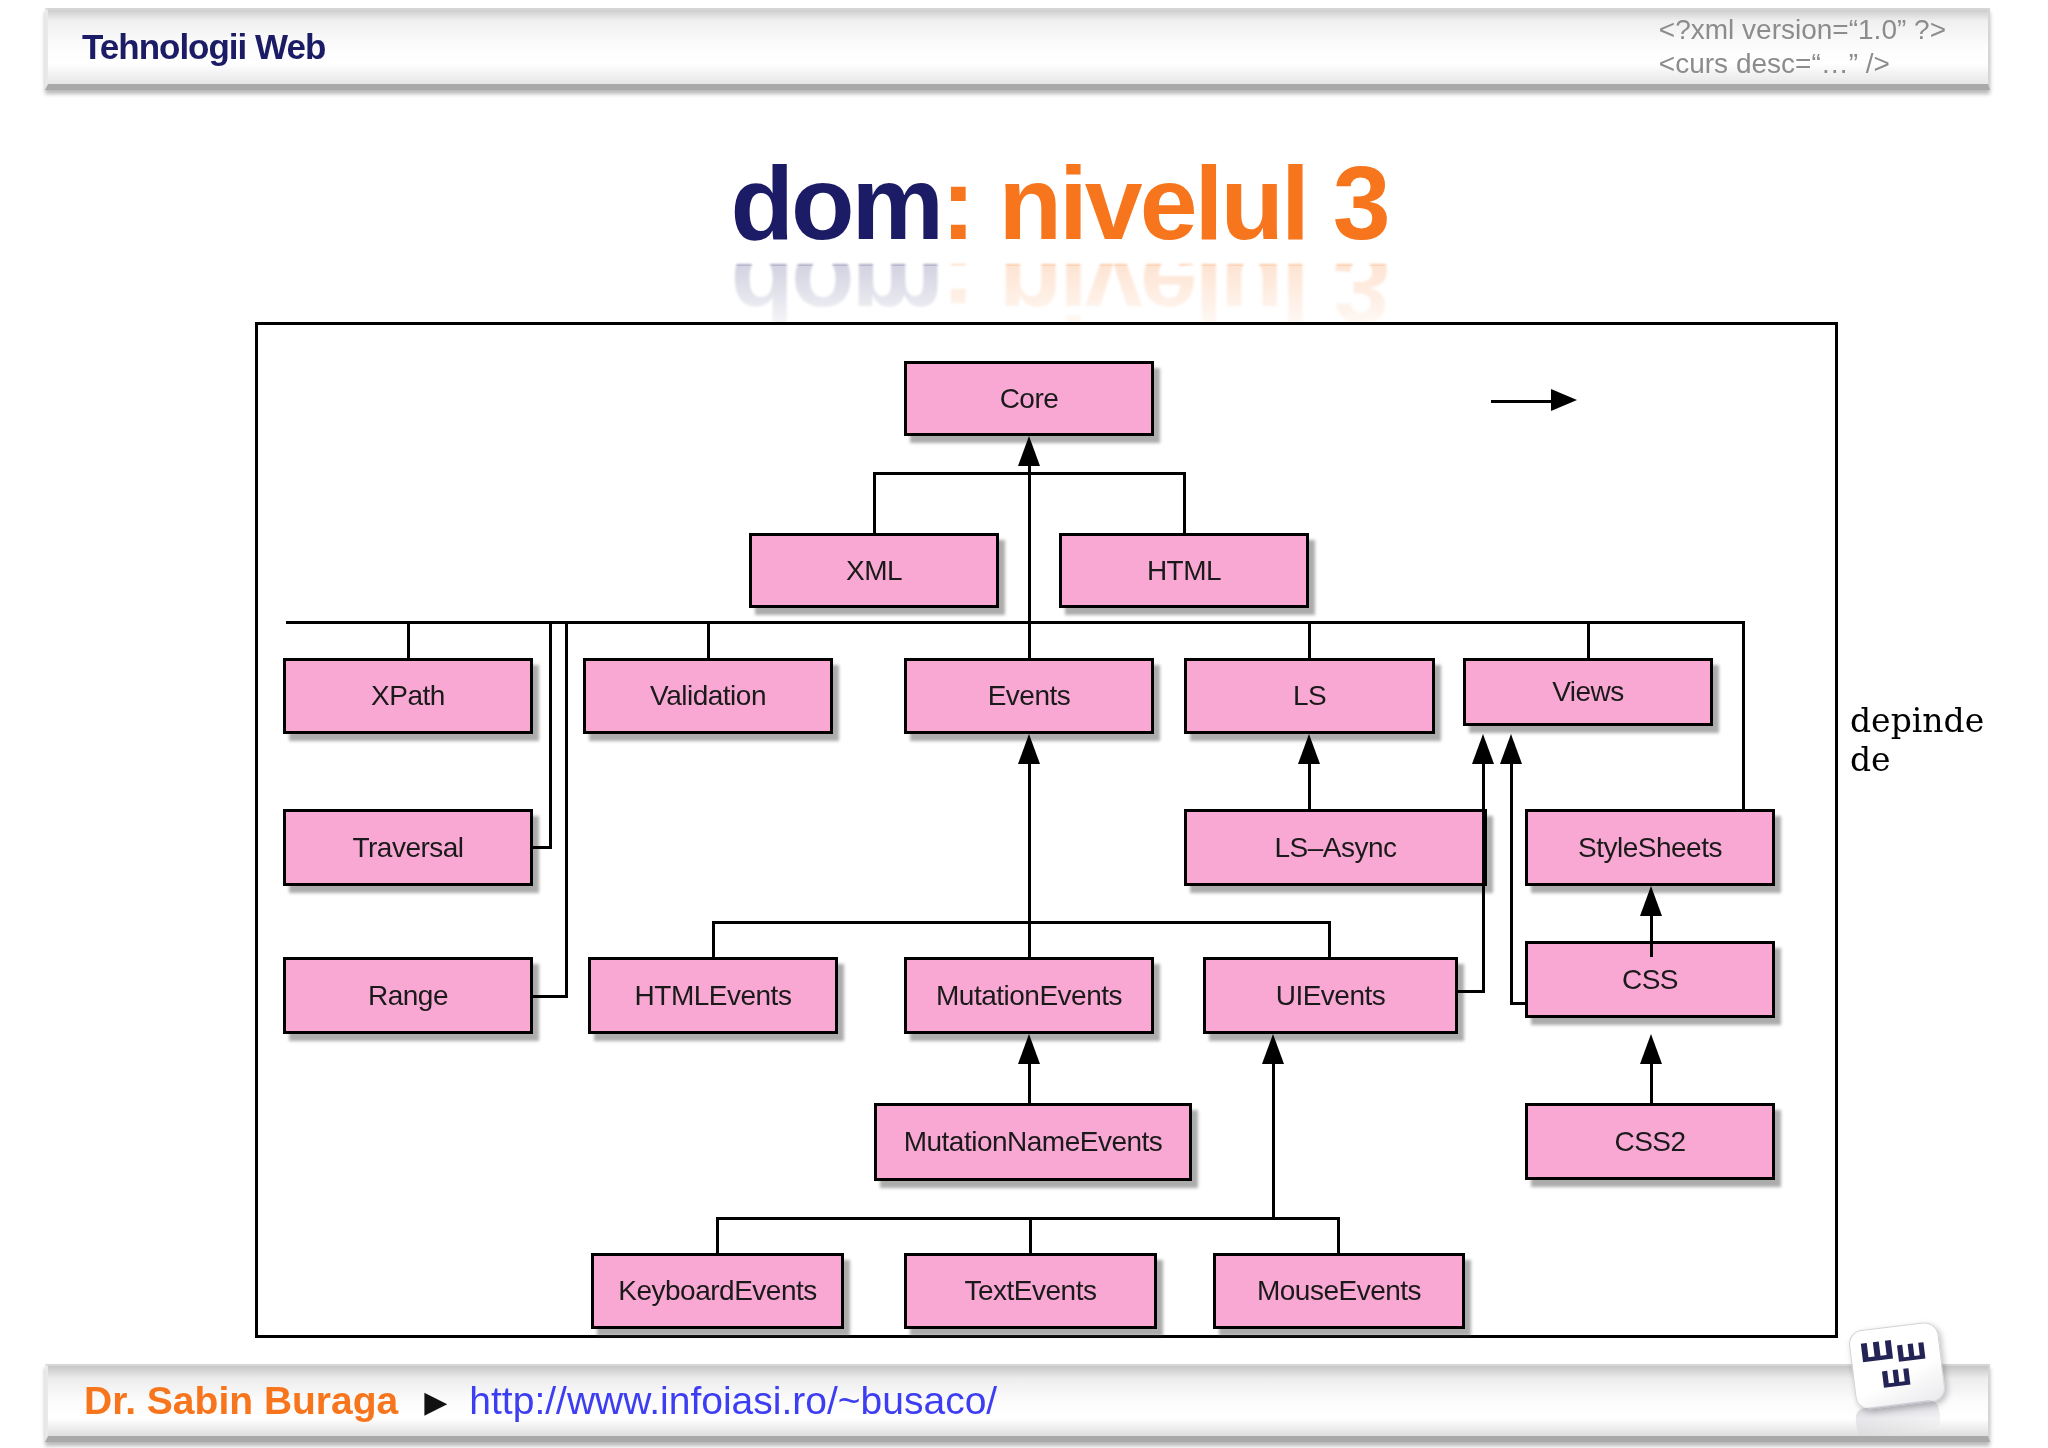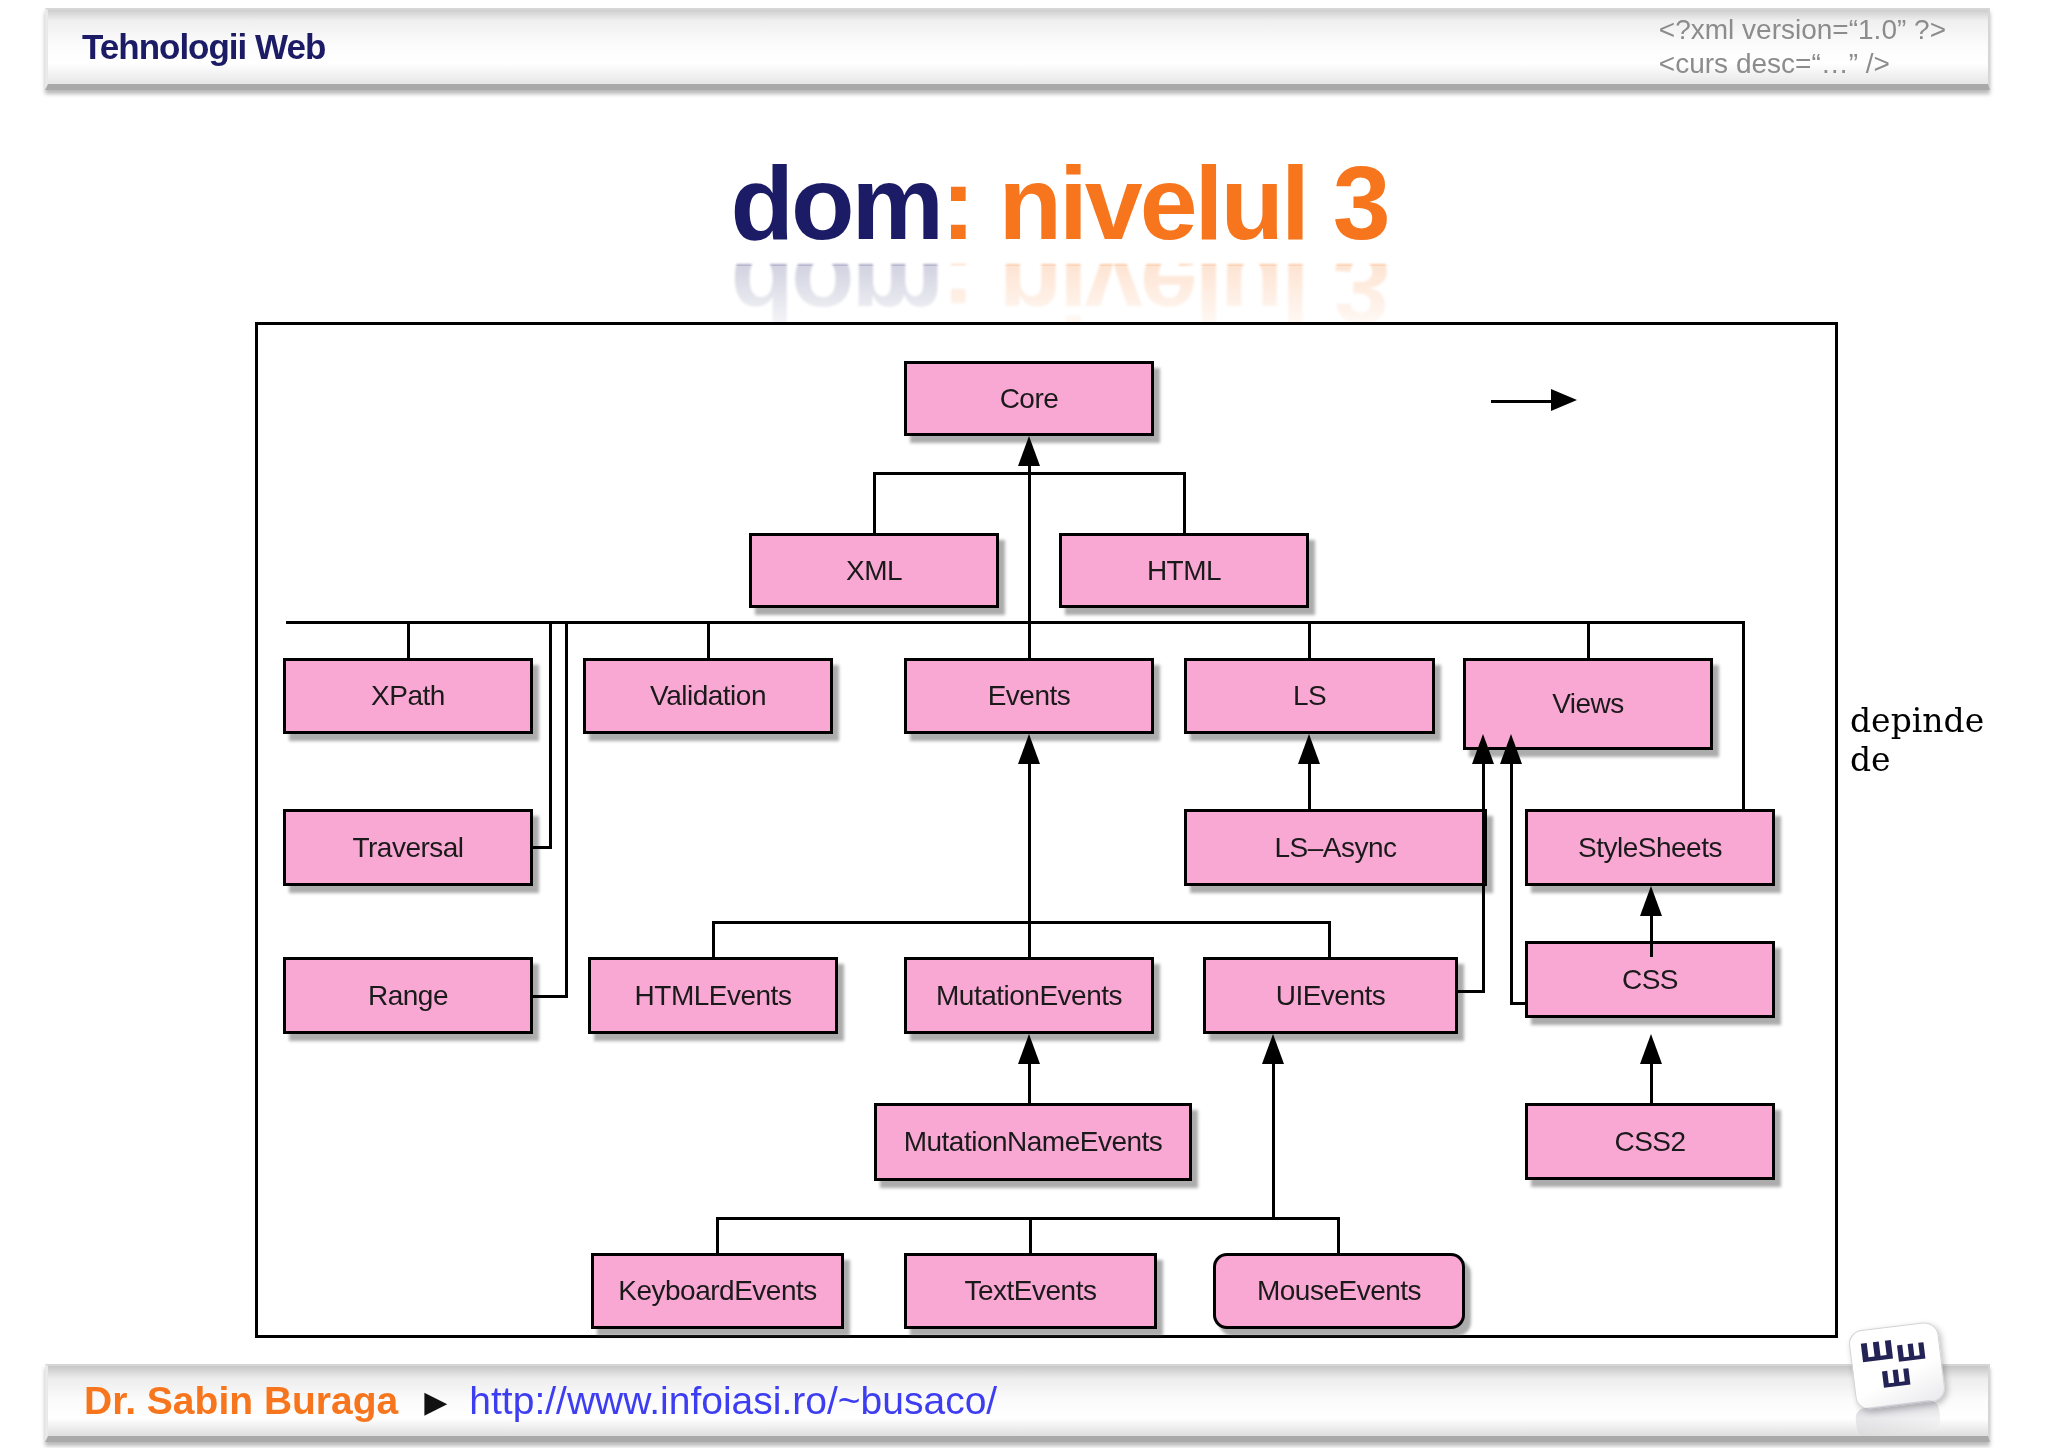--- a/index.html
+++ b/index.html
@@ -85,34 +85,34 @@
 
   <div class="diagram">
     <div class="legend-label">depinde de</div>
   <div class="node" style="left: 646px; top: 36px; width: 250px; height: 75px;">Core</div>
       <div class="node" style="left: 491px; top: 208px; width: 250px; height: 75px;">XML</div>
       <div class="node" style="left: 801px; top: 208px; width: 250px; height: 75px;">HTML</div>
       <div class="node" style="left: 25px; top: 333px; width: 250px; height: 76px;">XPath</div>
       <div class="node" style="left: 325px; top: 333px; width: 250px; height: 76px;">Validation</div>
       <div class="node" style="left: 646px; top: 333px; width: 250px; height: 76px;">Events</div>
       <div class="node" style="left: 926px; top: 333px; width: 251px; height: 76px;">LS</div>
-      <div class="node" style="left: 1205px; top: 333px; width: 250px; height: 92px; text-align: center;">Views</div>
+      <div class="node" style="left: 1205px; top: 333px; width: 250px; height: 68px; text-align: center;">Views</div>
       <div class="node" style="left: 25px; top: 484px; width: 250px; height: 77px;">Traversal</div>
       <div class="node" style="left: 926px; top: 484px; width: 303px; height: 77px;">LS–Async</div>
       <div class="node" style="left: 1267px; top: 484px; width: 250px; height: 77px;">StyleSheets</div>
       <div class="node" style="left: 25px; top: 632px; width: 250px; height: 77px;">Range</div>
       <div class="node" style="left: 330px; top: 632px; width: 250px; height: 77px;">HTMLEvents</div>
       <div class="node" style="left: 646px; top: 632px; width: 250px; height: 77px;">MutationEvents</div>
       <div class="node" style="left: 945px; top: 632px; width: 255px; height: 77px;">UIEvents</div>
       <div class="node" style="left: 1267px; top: 616px; width: 250px; height: 77px;">CSS</div>
       <div class="node" style="left: 616px; top: 778px; width: 318px; height: 78px;">MutationNameEvents</div>
       <div class="node" style="left: 1267px; top: 778px; width: 250px; height: 77px;">CSS2</div>
       <div class="node" style="left: 333px; top: 928px; width: 253px; height: 76px;">KeyboardEvents</div>
       <div class="node" style="left: 646px; top: 928px; width: 253px; height: 76px;">TextEvents</div>
-      <div class="node" style="left: 955px; top: 928px; width: 252px; height: 76px; border-radius: 14px;">MouseEvents</div>
+      <div class="node" style="left: 955px; top: 928px; width: 252px; height: 76px;">MouseEvents</div>
       <div class="line" style="left: 770px; top: 124px; width: 3px; height: 209px;"></div>
       <div class="line" style="left: 616px; top: 147px; width: 310px; height: 3px;"></div>
       <div class="line" style="left: 615px; top: 147px; width: 3px; height: 61px;"></div>
       <div class="line" style="left: 925px; top: 147px; width: 3px; height: 61px;"></div>
       <div class="line" style="left: 28px; top: 296px; width: 1457px; height: 3px;"></div>
       <div class="line" style="left: 149px; top: 296px; width: 3px; height: 37px;"></div>
       <div class="line" style="left: 449px; top: 296px; width: 3px; height: 37px;"></div>
       <div class="line" style="left: 1050px; top: 296px; width: 3px; height: 37px;"></div>
       <div class="line" style="left: 1329px; top: 296px; width: 3px; height: 37px;"></div>
       <div class="line" style="left: 1484px; top: 296px; width: 3px; height: 188px;"></div>

